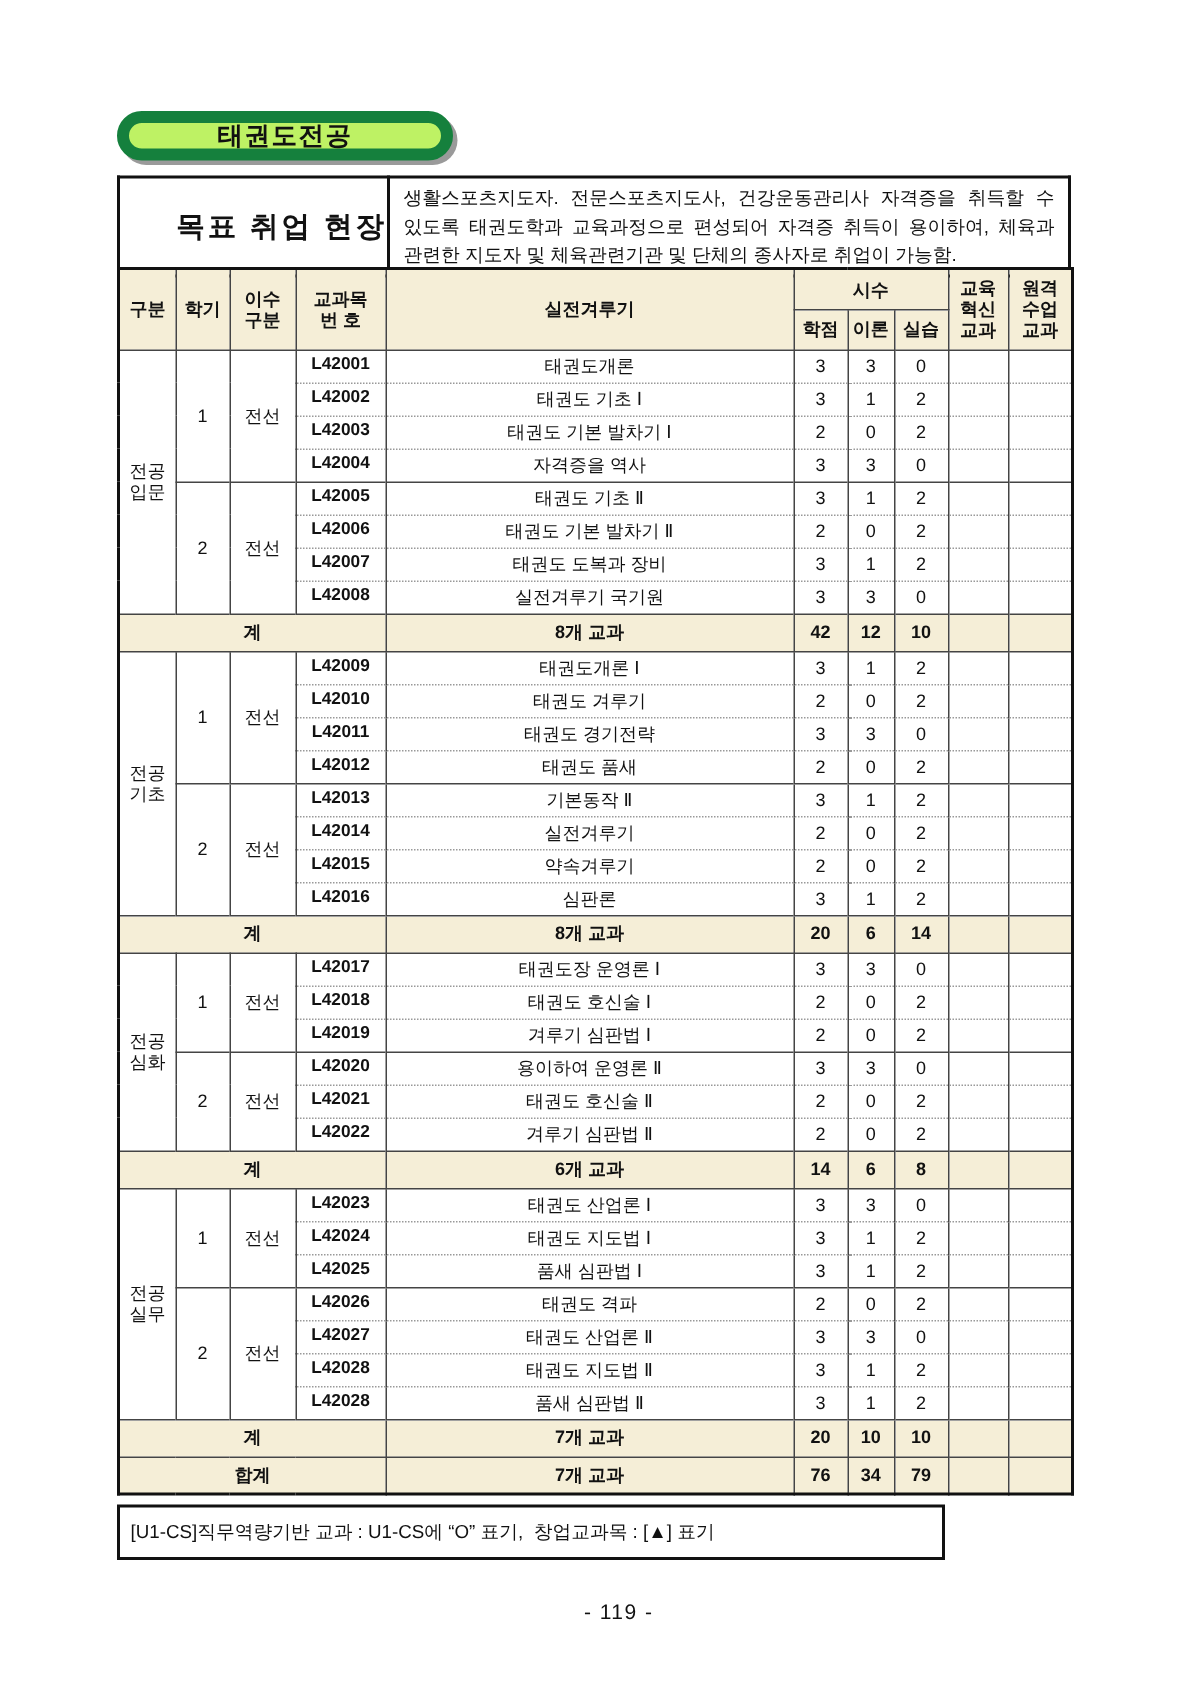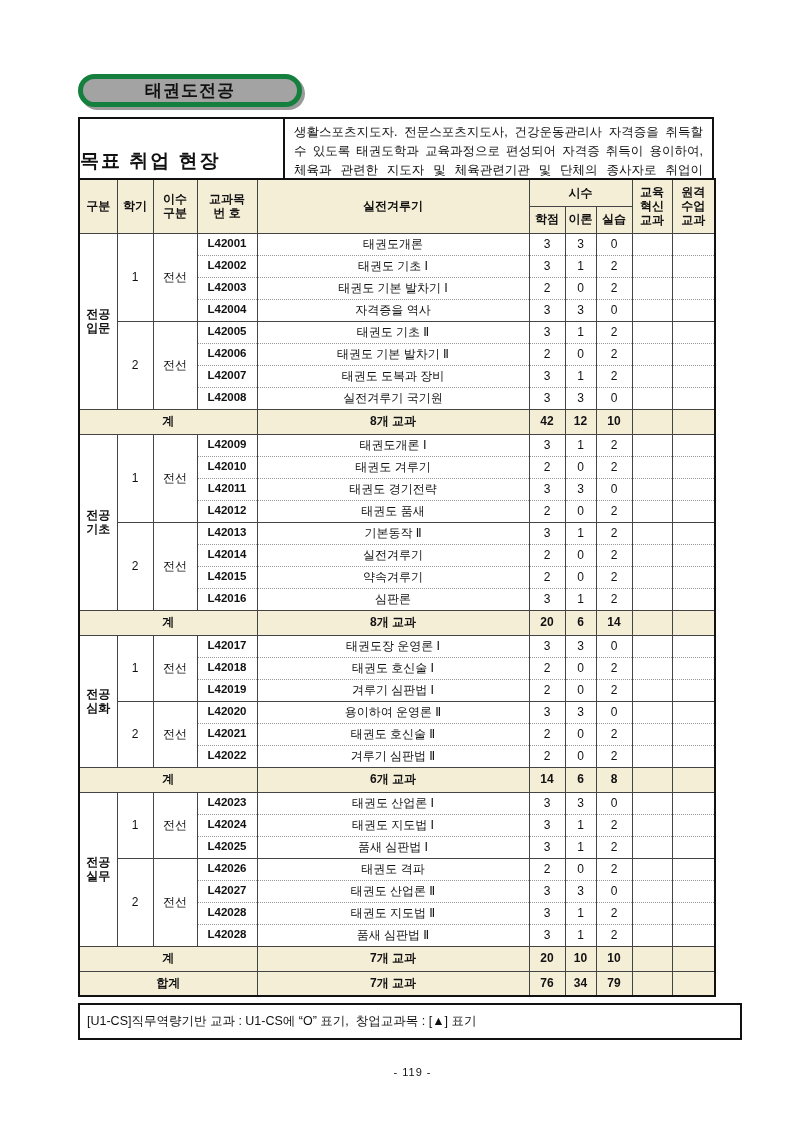--- a/index.html
+++ b/index.html
@@ -10,35 +10,35 @@
     color: #111;
     position: relative;
     word-break: keep-all;
   }
   .page { position: relative; width: 793px; height: 1121px; background: #fff; overflow: hidden; }
 
   
   .badge {
     position: absolute; left: 78px; top: 74px;
     width: 224px; height: 33px;
-    border: 5px solid #15803d; border-radius: 17px;
-    background: #a3a3a3;
+    border: 8px solid #15803d; border-radius: 17px;
+    background: #bef264;
     box-shadow: 3px 3px 0 #9a9a9a;
     display: flex; align-items: center; justify-content: center;
     font-size: 17px; font-weight: bold; letter-spacing: 1px;
   }
 
   
   .goal {
     position: absolute; left: 78px; top: 117px;
     width: 636px; border-collapse: collapse; table-layout: fixed;
   }
   .goal td { border: 2px solid #111; background: #fff; }
   .goal .goal-title {
-    width: 205px; text-align: left; vertical-align: middle;
+    width: 180px; text-align: right; vertical-align: middle;
     font-size: 19px; font-weight: bold; letter-spacing: 2px;
   }
   .goal .goal-desc {
     padding: 4px 9px; font-size: 12.5px; line-height: 1.5;
     text-align: justify;
   }
 
   
   .curriculum {
     position: absolute; left: 78px; top: 178px;
@@ -55,42 +55,42 @@
   }
   .curriculum thead th {
     background: #f5eed7;
     font-weight: bold;
     white-space: pre-line;
     border-top: 1px solid #444; border-bottom: 1px solid #444;
     height: 27px;
   }
   .course-row td { height: 22px; border-top: 1px dotted #999; border-bottom: 1px dotted #999; background: #fff; }
   .group-first td { border-top: 1px solid #444; }
-  .section-cell { white-space: pre-line; font-weight: bold; }
+  .section-cell { white-space: pre-line; }
   .code-cell { font-size: 11.5px; font-weight: bold; }
   .summary-row td {
     background: #f5eed7; font-weight: bold; height: 25px;
     border-top: 1px solid #444; border-bottom: 1px solid #444;
   }
 
   
   .footnote {
     position: absolute; left: 78px; top: 1003px;
-    width: 664px; height: 37px;
+    width: 552px; height: 37px;
     border: 2px solid #111;
     display: flex; align-items: center;
     padding-left: 7px;
     font-size: 12.5px;
     white-space: pre;
   }
 
   
   .page-number {
     position: absolute; left: 0; top: 1066px; width: 100%;
-    text-align: center; font-size: 11px; letter-spacing: 1px; padding-left: 32px;
+    text-align: center; font-size: 14px; letter-spacing: 1px; padding-left: 32px;
   }
 </style>
 </head>
 <body>
 
 <div class="page">
 
   <div class="badge">
     <span>태권도전공</span>
   </div>

